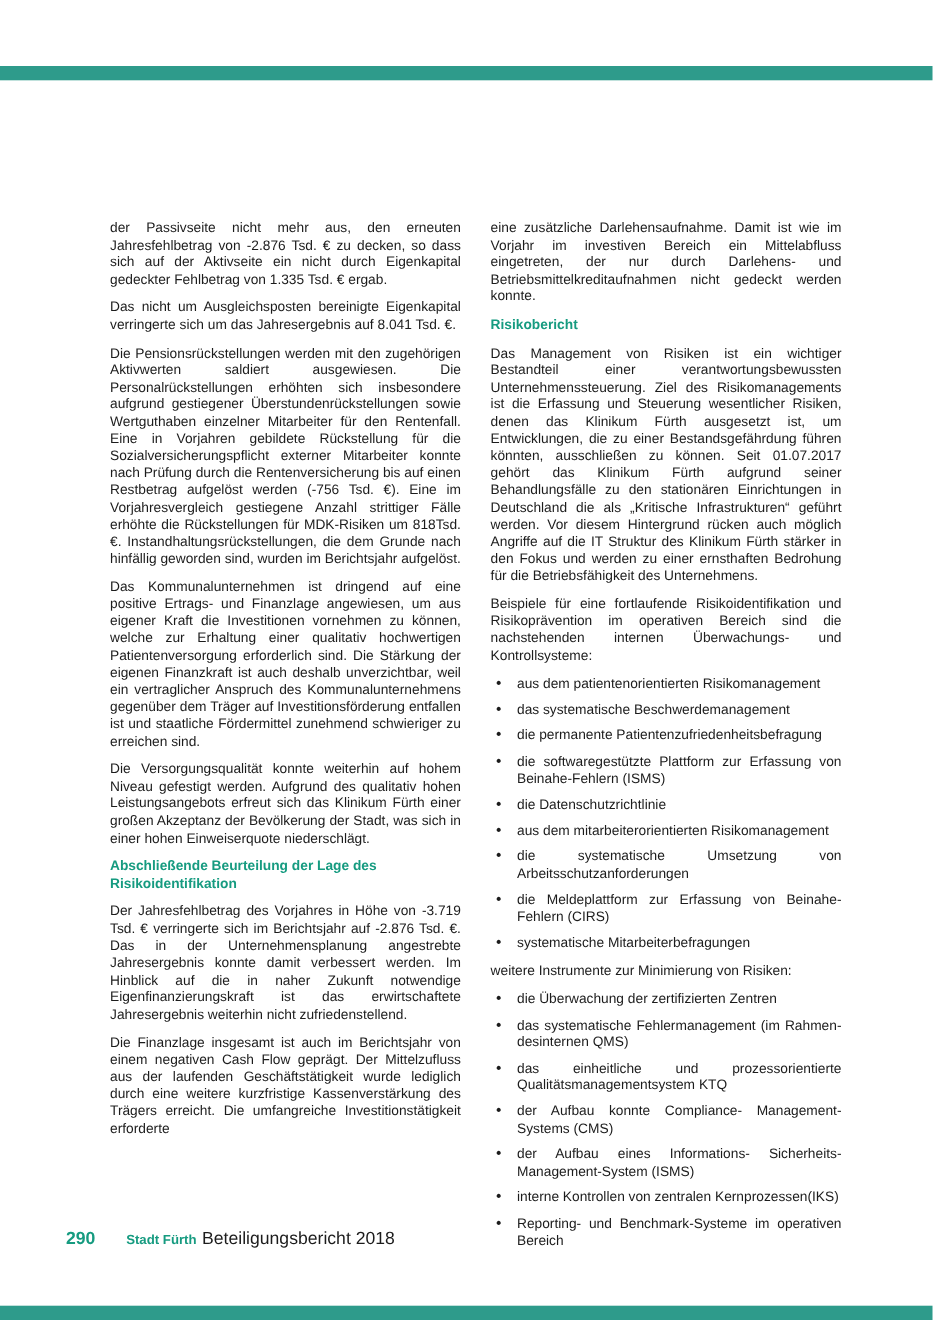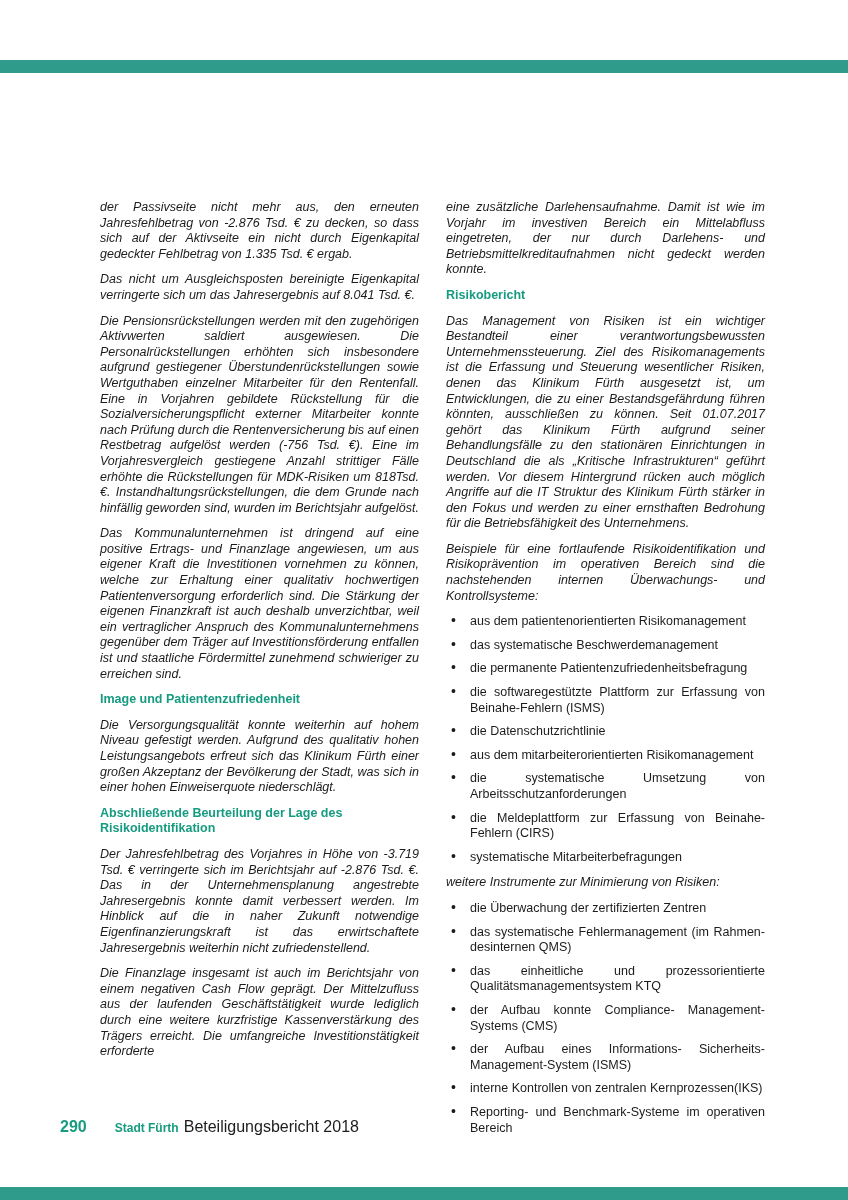--- a/index.html
+++ b/index.html
@@ -10,21 +10,21 @@
   .accent-bar { position:absolute; left:0; width:848px; height:13px; background:#2e9b8b; }
   .accent-bar.top { top:60px; }
   .accent-bar.bottom { top:1187px; }
   .col {
     position:absolute; top:200px; width:319px;
     font-size:12.5px; line-height:15.6px; text-align:justify;
     hyphens:auto; -webkit-hyphens:auto;
   }
   .col.left { left:100px; }
   .col.right { left:446px; }
-  p.para { margin:0 0 10px 0;font-style:italic; }
+  p.para { margin:0 0 10px 0; }
   h3.heading {
     margin:4px 0 10px 0; font-size:12.5px; line-height:15.6px;
     font-weight:bold; color:#169b80; text-align:left;
   }
   ul.bullets { list-style:none; margin:0 0 10px 0; padding:0; }
   ul.bullets li { position:relative; padding-left:24px; margin:0 0 8px 0; }
   ul.bullets li::before {
     content:"\2022"; position:absolute; left:5px; top:-1px;
     font-size:14px; color:#1c1c1c;
   }
@@ -43,21 +43,20 @@
 
 <div class="page">
 
   <div class="accent-bar top"></div>
 
   <div class="col left">
     <p class="para">der Passivseite nicht mehr aus, den erneuten Jahresfehlbetrag von -2.876 Tsd. € zu decken, so dass sich auf der Aktivseite ein nicht durch Eigenkapital gedeckter Fehlbetrag von 1.335 Tsd. € ergab.</p>
     <p class="para">Das nicht um Ausgleichsposten bereinigte Eigenkapital verringerte sich um das Jahresergebnis auf 8.041 Tsd. €.</p>
     <p class="para">Die Pensionsrückstellungen werden mit den zugehörigen Aktivwerten saldiert ausgewiesen. Die Personalrückstellungen erhöhten sich insbesondere aufgrund gestiegener Überstundenrückstellungen sowie Wertguthaben einzelner Mitarbeiter für den Rentenfall. Eine in Vorjahren gebildete Rückstellung für die Sozialversicherungspflicht externer Mitarbeiter konnte nach Prüfung durch die Rentenversicherung bis auf einen Restbetrag aufgelöst werden (-756 Tsd. €). Eine im Vorjahresvergleich gestiegene Anzahl strittiger Fälle erhöhte die Rückstellungen für MDK-Risiken um 818Tsd. €. Instandhaltungsrückstellungen, die dem Grunde nach hinfällig geworden sind, wurden im Berichtsjahr aufgelöst.</p>
     <p class="para">Das Kommunalunternehmen ist dringend auf eine positive Ertrags- und Finanzlage angewiesen, um aus eigener Kraft die Investitionen vornehmen zu können, welche zur Erhaltung einer qualitativ hochwertigen Patientenversorgung erforderlich sind. Die Stärkung der eigenen Finanzkraft ist auch deshalb unverzichtbar, weil ein vertraglicher Anspruch des Kommunalunternehmens gegenüber dem Träger auf Investitionsförderung entfallen ist und staatliche Fördermittel zunehmend schwieriger zu erreichen sind.</p>
-    <h3 class="heading">Image und Patientenzufriedenheit</h3>
     <p class="para">Die Versorgungsqualität konnte weiterhin auf hohem Niveau gefestigt werden. Aufgrund des qualitativ hohen Leistungsangebots erfreut sich das Klinikum Fürth einer großen Akzeptanz der Bevölkerung der Stadt, was sich in einer hohen Einweiserquote niederschlägt.</p>
     <h3 class="heading">Abschließende Beurteilung der Lage des Risikoidentifikation</h3>
     <p class="para">Der Jahresfehlbetrag des Vorjahres in Höhe von -3.719 Tsd. € verringerte sich im Berichtsjahr auf -2.876 Tsd. €. Das in der Unternehmensplanung angestrebte Jahresergebnis konnte damit verbessert werden. Im Hinblick auf die in naher Zukunft notwendige Eigenfinanzierungskraft ist das erwirtschaftete Jahresergebnis weiterhin nicht zufriedenstellend.</p>
     <p class="para">Die Finanzlage insgesamt ist auch im Berichtsjahr von einem negativen Cash Flow geprägt. Der Mittelzufluss aus der laufenden Geschäftstätigkeit wurde lediglich durch eine weitere kurzfristige Kassenverstärkung des Trägers erreicht. Die umfangreiche Investitionstätigkeit erforderte</p>
   </div>
 
   <div class="col right">
     <p class="para">eine zusätzliche Darlehensaufnahme. Damit ist wie im Vorjahr im investiven Bereich ein Mittelabfluss eingetreten, der nur durch Darlehens- und Betriebsmittelkreditaufnahmen nicht gedeckt werden konnte.</p>
     <h3 class="heading">Risikobericht</h3>
     <p class="para">Das Management von Risiken ist ein wichtiger Bestandteil einer verantwortungsbewussten Unternehmenssteuerung. Ziel des Risikomanagements ist die Erfassung und Steuerung wesentlicher Risiken, denen das Klinikum Fürth ausgesetzt ist, um Entwicklungen, die zu einer Bestandsgefährdung führen könnten, ausschließen zu können. Seit 01.07.2017 gehört das Klinikum Fürth aufgrund seiner Behandlungsfälle zu den stationären Einrichtungen in Deutschland die als „Kritische Infrastrukturen“ geführt werden. Vor diesem Hintergrund rücken auch möglich Angriffe auf die IT Struktur des Klinikum Fürth stärker in den Fokus und werden zu einer ernsthaften Bedrohung für die Betriebsfähigkeit des Unternehmens.</p>

